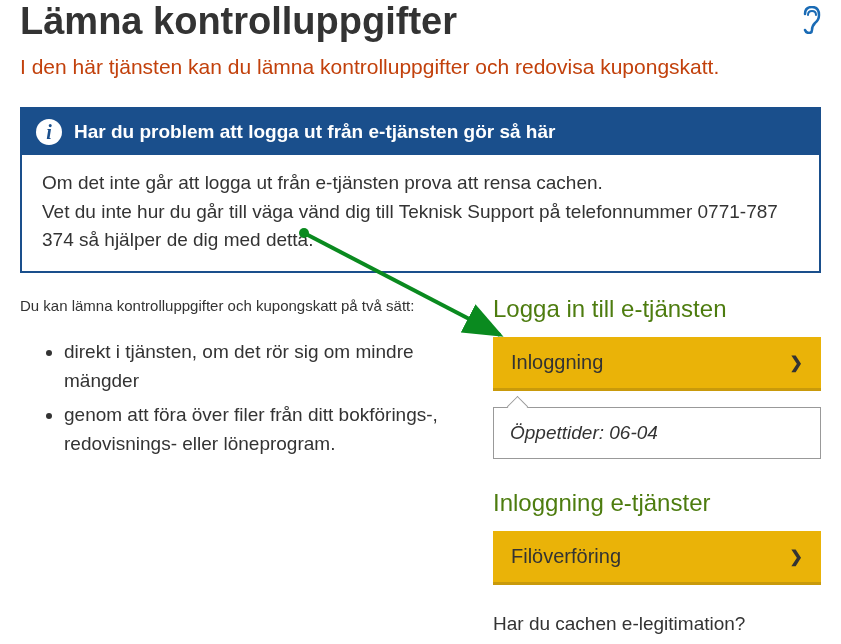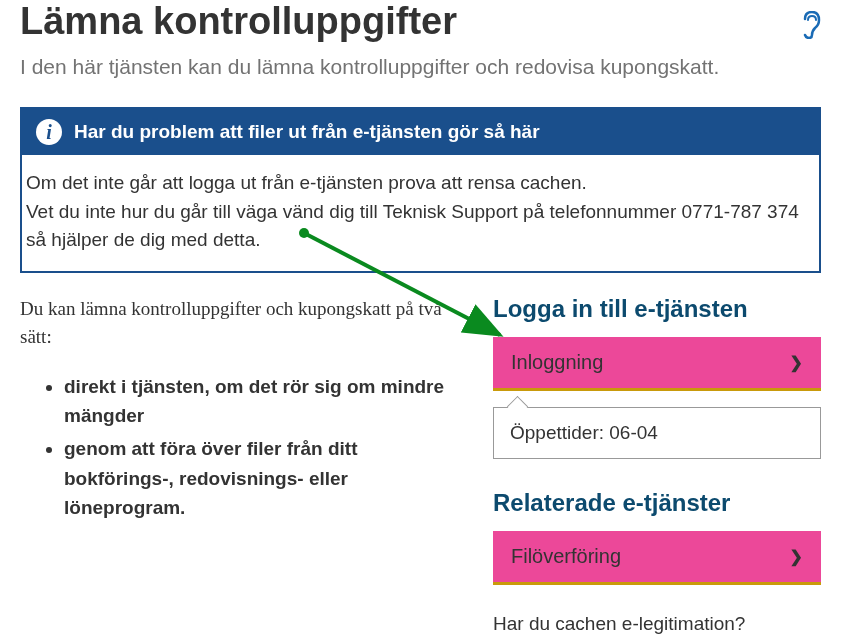--- a/index.html
+++ b/index.html
@@ -6,35 +6,35 @@
     body {
       font-family: Arial, Helvetica, sans-serif;
       color: #333;
       background: #fff;
       width: 841px;
       padding: 0 20px 20px 20px;
     }
     .header-row {
       display: flex;
       justify-content: space-between;
-      align-items: flex-end;
+      align-items: center;
       padding: 0 0 12px 0;
     }
     h1 {
       font-size: 38px;
       font-weight: 700;
       color: #333;
     }
     .hearing-icon {
       width: 20px;
       height: 28px;
     }
     .intro {
       font-size: 21px;
-      color: #737373;
+      color: #c2410c;
       margin-bottom: 28px;
     }
     .info-box {
       border: 2px solid #1a4f8c;
       margin-bottom: 22px;
     }
     .info-header {
       background: #1a4f8c;
       color: #fff;
       display: flex;
@@ -52,82 +52,81 @@
       color: #1a4f8c;
       display: flex;
       align-items: center;
       justify-content: center;
       font-weight: 900;
       font-family: Georgia, serif;
       font-size: 20px;
       font-style: italic;
     }
     .info-body {
-      padding: 14px 14px 16px 4px;
+      padding: 14px 14px 16px 20px;
       font-size: 19px;
       line-height: 1.5;
       color: #333;
     }
     .columns {
       display: flex;
       gap: 36px;
       position: relative;
     }
     .left-col {
       flex: 1;
     }
     .right-col {
       width: 328px;
     }
     .body-text {
-      font-size: 19px;
+      font-size: 15px;
       line-height: 1.5;
       margin-bottom: 20px;
-      font-family: Liberation Serif, serif;
     }
     ul.bullets {
       list-style: disc;
       padding-left: 44px;
       font-size: 19px;
       line-height: 1.55;
-      font-weight: bold;
     }
     ul.bullets li {
       margin-bottom: 4px;
     }
     h2.section {
       font-size: 24px;
-      font-weight: 700;
-      color: #0c4a6e;
+      font-weight: 400;
+      color: #4d7c0f;
       margin-bottom: 14px;
     }
     .yellow-btn {
       display: flex;
       justify-content: space-between;
       align-items: center;
-      background: #ec4899;
+      background: #eab308;
       padding: 14px 18px;
       font-size: 20px;
       color: #333;
       border-bottom: 3px solid #c99a0b;
       cursor: pointer;
     }
     .chevron-right {
       font-size: 16px;
       color: #333;
       font-weight: bold;
     }
     .hours-box {
       border: 1px solid #999;
       padding: 14px 16px;
       font-size: 19px;
       color: #333;
       position: relative;
       margin-top: 16px;
       margin-bottom: 30px;
+      font-style: italic;
     }
     .hours-box::before {
       content: "";
       position: absolute;
       top: -9px;
       left: 16px;
       width: 14px;
       height: 14px;
       background: #fff;
       border-left: 1px solid #999;
@@ -158,21 +157,21 @@
       <path d="M7 9 Q7 5 11 5 Q15 5 15 9" fill="none" stroke="#1a6bb5" stroke-width="2" stroke-linecap="round"></path>
     </svg>
   </span>
 </div>
 
 <p class="intro">I den här tjänsten kan du lämna kontrolluppgifter och redovisa kupongskatt.</p>
 
 <div class="info-box">
   <div class="info-header">
     <span class="info-circle">i</span>
-    <span>Har du problem att filer ut från e-tjänsten gör så här</span>
+    <span>Har du problem att logga ut från e-tjänsten gör så här</span>
   </div>
   <div class="info-body">
     <div>Om det inte går att logga ut från e-tjänsten prova att rensa cachen.</div>
     <div>Vet du inte hur du går till väga vänd dig till Teknisk Support på telefonnummer 0771-787 374 så hjälper de dig med detta.</div>
   </div>
 </div>
 
 <div class="columns">
 
   <svg class="arrow-overlay" width="230" height="140">
@@ -198,21 +197,21 @@
 
     <div class="yellow-btn">
       <span>Inloggning</span>
       <span class="chevron-right">❯</span>
     </div>
 
     <div class="hours-box">
       <span>Öppettider: 06-04</span>
     </div>
 
-    <h2 class="section">Relaterade e-tjänster</h2>
+    <h2 class="section">Inloggning e-tjänster</h2>
 
     <div class="yellow-btn">
       <span>Filöverföring</span>
       <span class="chevron-right">❯</span>
     </div>
 
     <p class="question">Har du cachen e-legitimation?</p>
 
   </div>
 </div>

